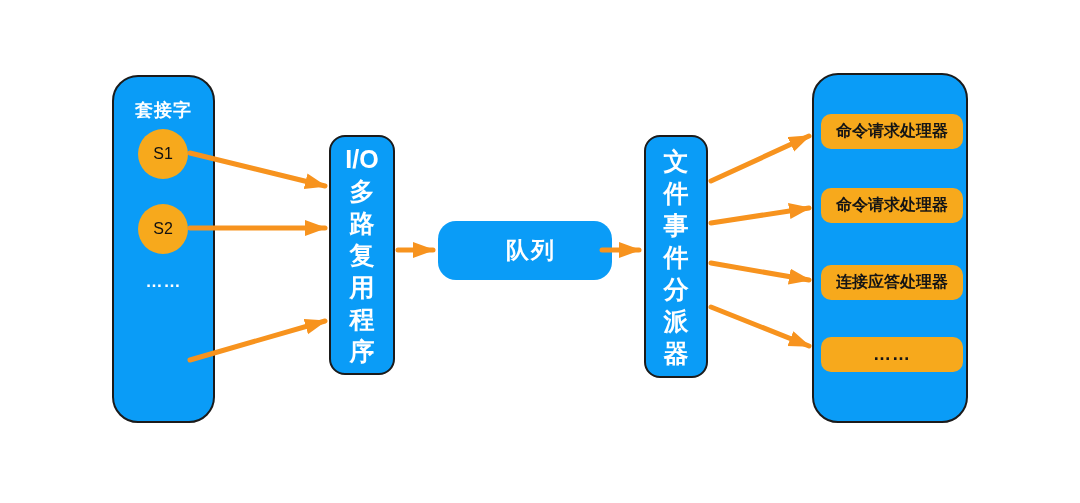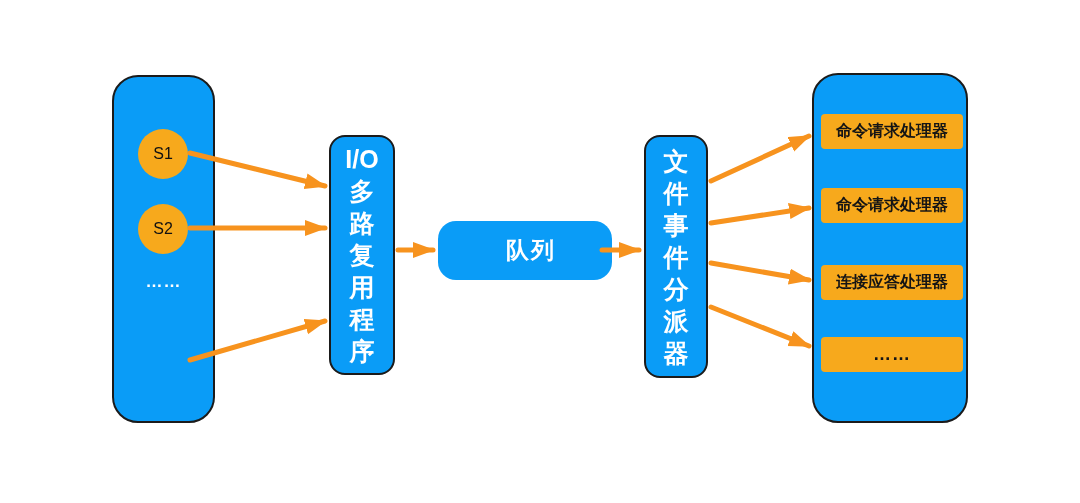--- a/index.html
+++ b/index.html
@@ -73,36 +73,37 @@
     border-radius:18px;
     display:flex;align-items:center;justify-content:center;
     color:#fff;font-size:23px;font-weight:bold;
     letter-spacing:2px;
     z-index:1;
     padding-left:12px;
   }
   .handler-btn{
     position:absolute;left:7px;width:142px;height:35px;
     background:var(--amber);
-    border-radius:4px;
+    border-radius:10px;
     display:flex;align-items:center;justify-content:center;
     color:#151515;font-size:16px;font-weight:bold;
     box-sizing:border-box;
   }
   .handler-1{top:39px;}
   .handler-2{top:113px;}
   .handler-3{top:190px;}
   .handler-4{top:262px;font-size:18px;letter-spacing:1px;}
 </style>
 </head>
 <body>
 
 <div class="canvas">
 
   <div class="panel panel-left">
+    <div class="panel-title">套接字</div>
     <div class="circle circle-s1">S1</div>
     <div class="circle circle-s2">S2</div>
     <div class="dots-white">……</div>
   </div>
 
   <div class="vbox vbox-io">I/O
 多
 路
 复
 用

